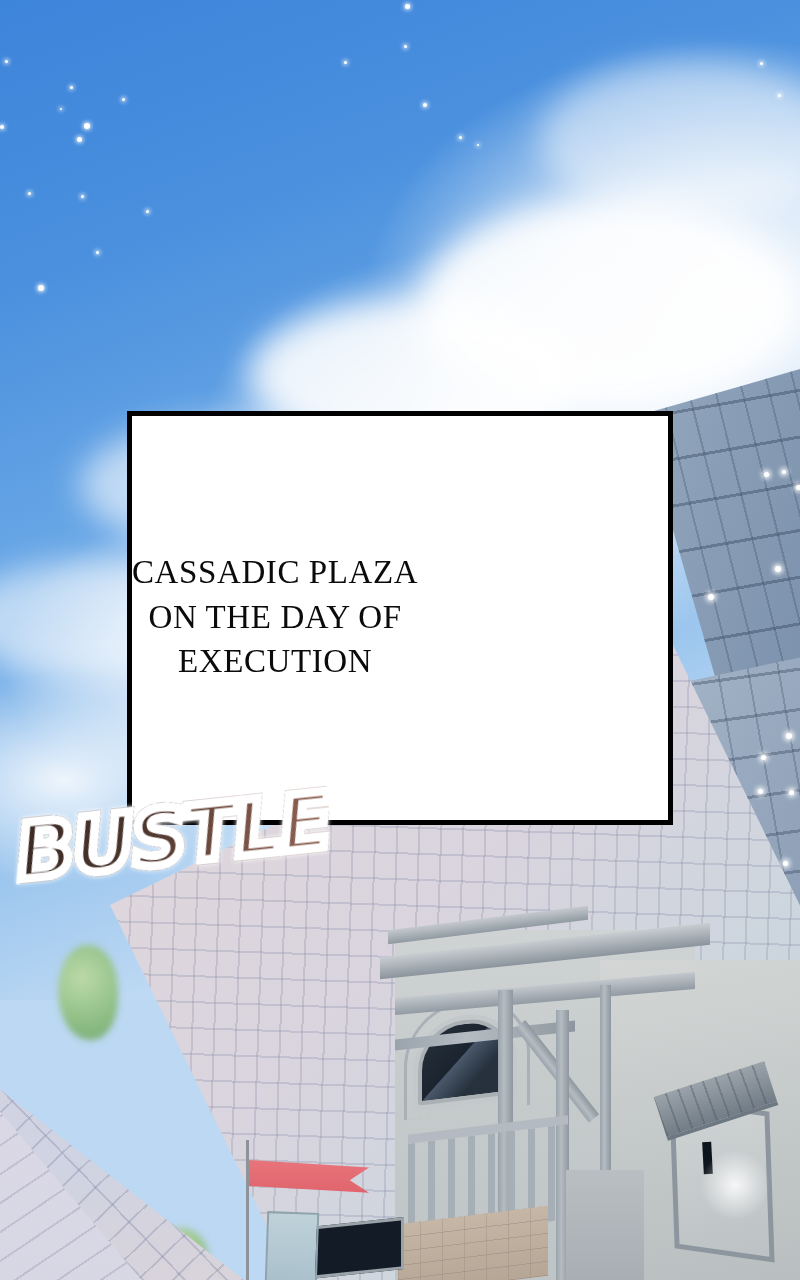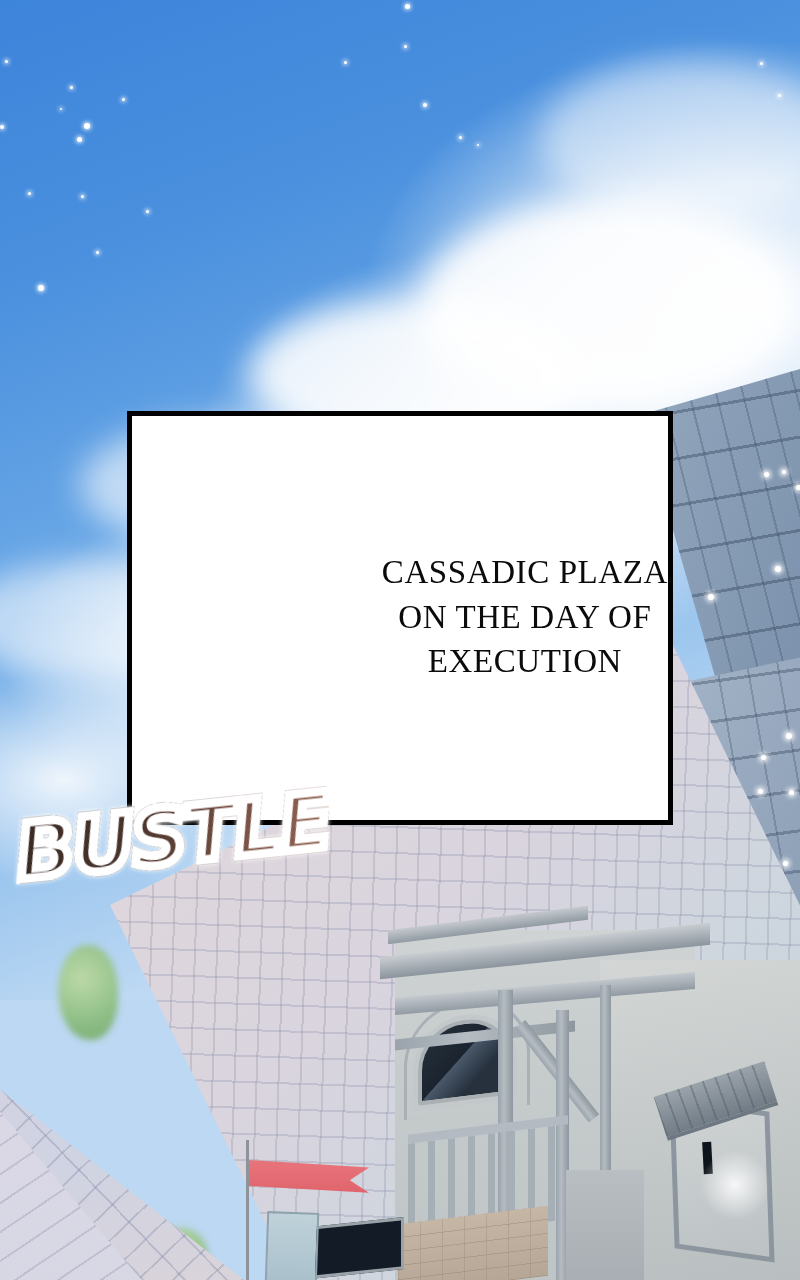--- a/index.html
+++ b/index.html
@@ -169,21 +169,21 @@
     border:2px solid #8fa3ad;transform:rotate(2deg);
   }
 
   .sparkle-roof{position:absolute;background:#fff;border-radius:50%;box-shadow:0 0 5px 2px rgba(255,255,255,.95);}
   .glow{position:absolute;border-radius:50%;background:radial-gradient(circle,rgba(255,255,255,.85),rgba(255,255,255,0) 70%);}
 
   
   .caption-box{
     position:absolute;left:127px;top:411px;width:546px;height:414px;
     background:#ffffff;border:5px solid #000000;box-sizing:border-box;
-    display:flex;align-items:center;justify-content:flex-end;
+    display:flex;align-items:center;justify-content:flex-start;
   }
   .caption-text{
     font-family:"Liberation Serif",serif;
     font-size:33px;line-height:1.35;color:#0b0b0b;
     text-align:center;letter-spacing:.6px;
     white-space:pre-line;
     margin-top:-2px;
   }
 
   

